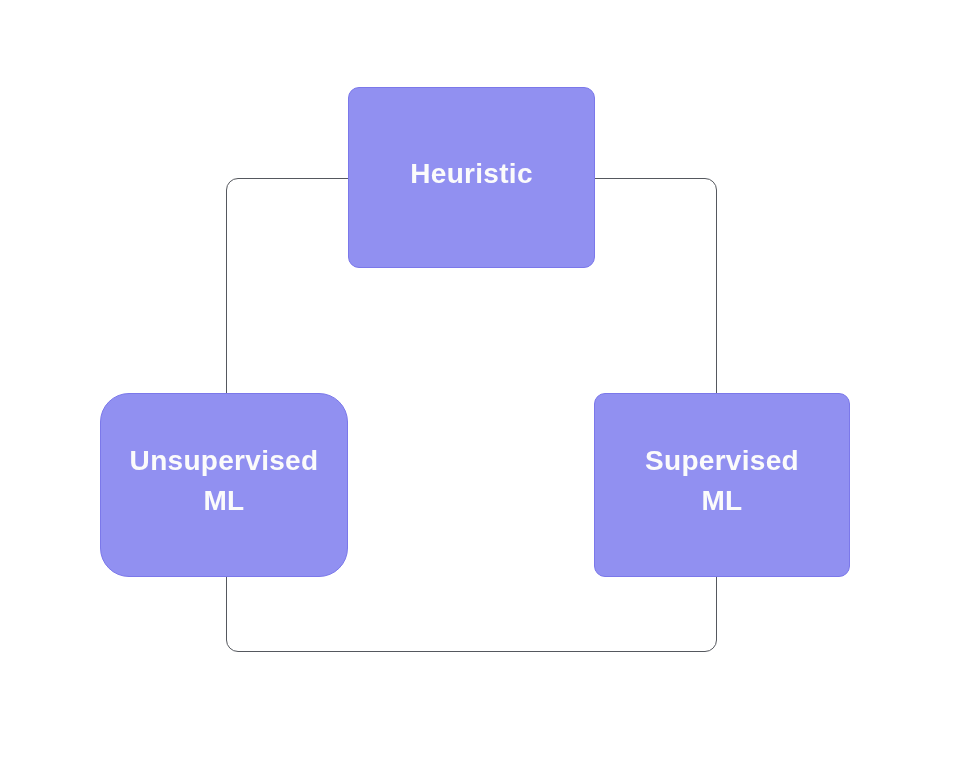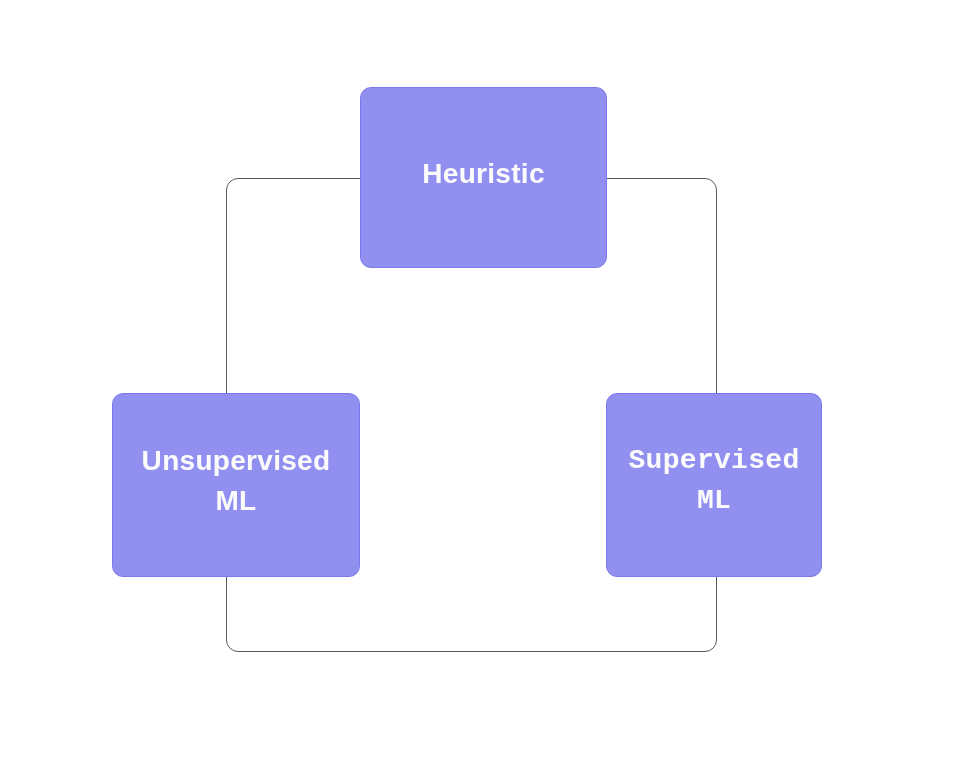--- a/index.html
+++ b/index.html
@@ -33,35 +33,34 @@
   .node {
     position: absolute;
     z-index: 2;
     background: var(--node-fill);
     border: 1px solid var(--node-border);
     border-radius: 11px;
     display: flex;
     align-items: center;
     justify-content: center;
     text-align: center;
-    margin-left: 12px;
   }
   .node-label {
     color: var(--node-text);
     font-weight: bold;
     font-size: 28px;
     line-height: 1.42;
     letter-spacing: 0.3px;
     display: block;
     padding-bottom: 8px;
   }
   .node-label span { display: block; }
   .node-heuristic   { left: 348px; top: 87px;  width: 247px; height: 181px; }
-  .node-unsup       { left: 100px; top: 393px; width: 248px; height: 184px; }
-  .node-sup         { left: 594px; top: 393px; width: 216px; height: 184px; font-family: Liberation Mono, monospace; }
+  .node-unsup       { left: 100px; top: 393px; width: 248px; height: 184px; border-radius: 29px; }
+  .node-sup         { left: 594px; top: 393px; width: 256px; height: 184px; }
 </style>
 </head>
 <body>
 
 <div class="canvas">
 
   <div class="connector"></div>
 
   <div class="node node-heuristic">
     <div class="node-label">

